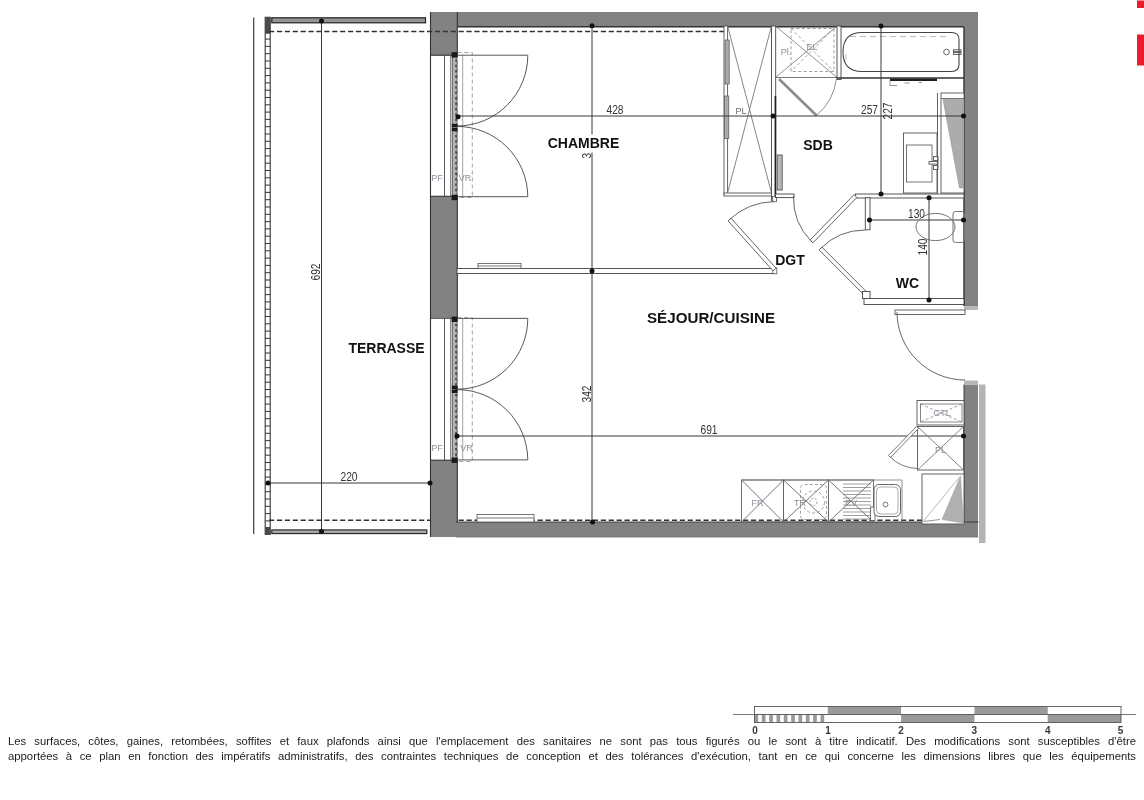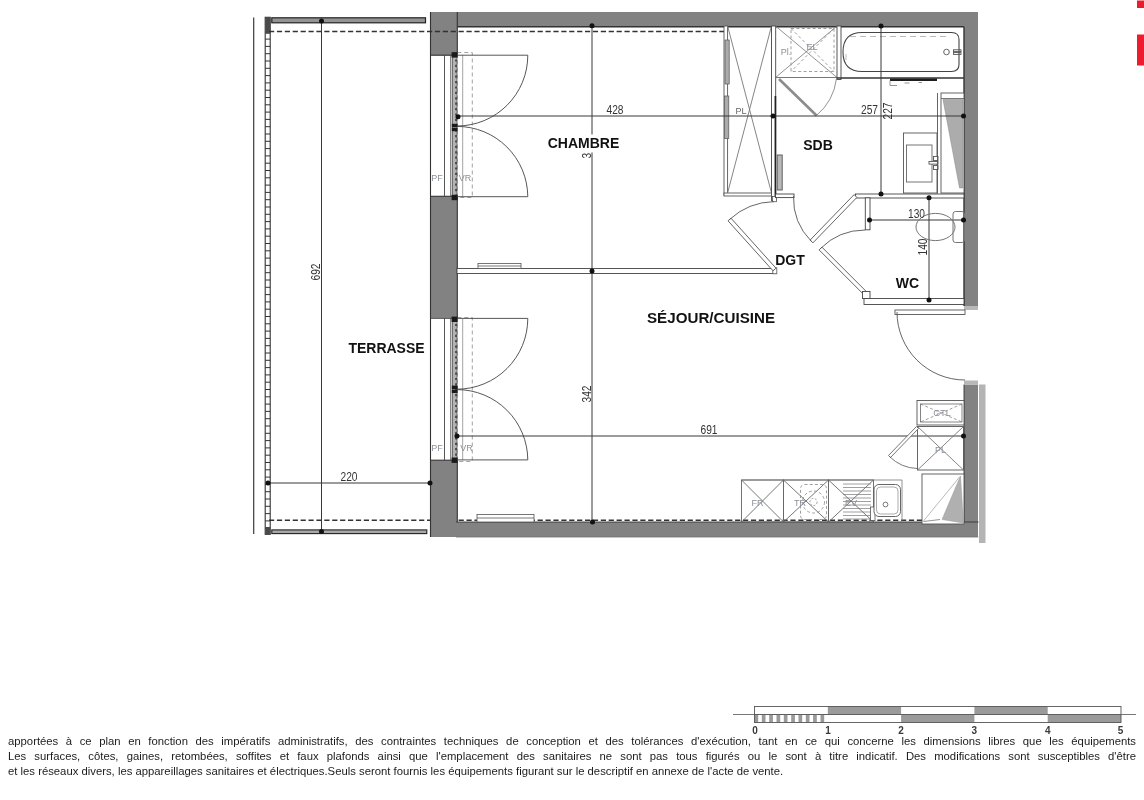--- a/index.html
+++ b/index.html
@@ -404,16 +404,15 @@
           <text x="1047.7" y="733.5">4</text>
           <text x="1120.5" y="733.5">5</text>
 </g>
 </g>
 
 <rect x="1137" y="0.5" width="7" height="7.5" fill="#ec1b2e"></rect>
 <rect x="1137" y="34.5" width="7" height="31" fill="#ec1b2e"></rect>
 </svg>
 
 <div class="disc">
+      <div class="j">Les surfaces, côtes, gaines, retombées, soffites et faux plafonds ainsi que l'emplacement des sanitaires ne sont pas tous figurés ou le sont à titre indicatif. Des modifications sont susceptibles d'être</div>
       <div class="j">apportées à ce plan en fonction des impératifs administratifs, des contraintes techniques de conception et des tolérances d'exécution, tant en ce qui concerne les dimensions libres que les équipements</div>
-      <div class="j">Les surfaces, côtes, gaines, retombées, soffites et faux plafonds ainsi que l'emplacement des sanitaires ne sont pas tous figurés ou le sont à titre indicatif. Des modifications sont susceptibles d'être</div>
-      <div>et les réseaux divers, les appareillages sanitaires et électriques.Seuls seront fournis les équipements figurant sur le descriptif en annexe de l'acte de vente.</div>
     </div>
 </div>
 </body></html>

